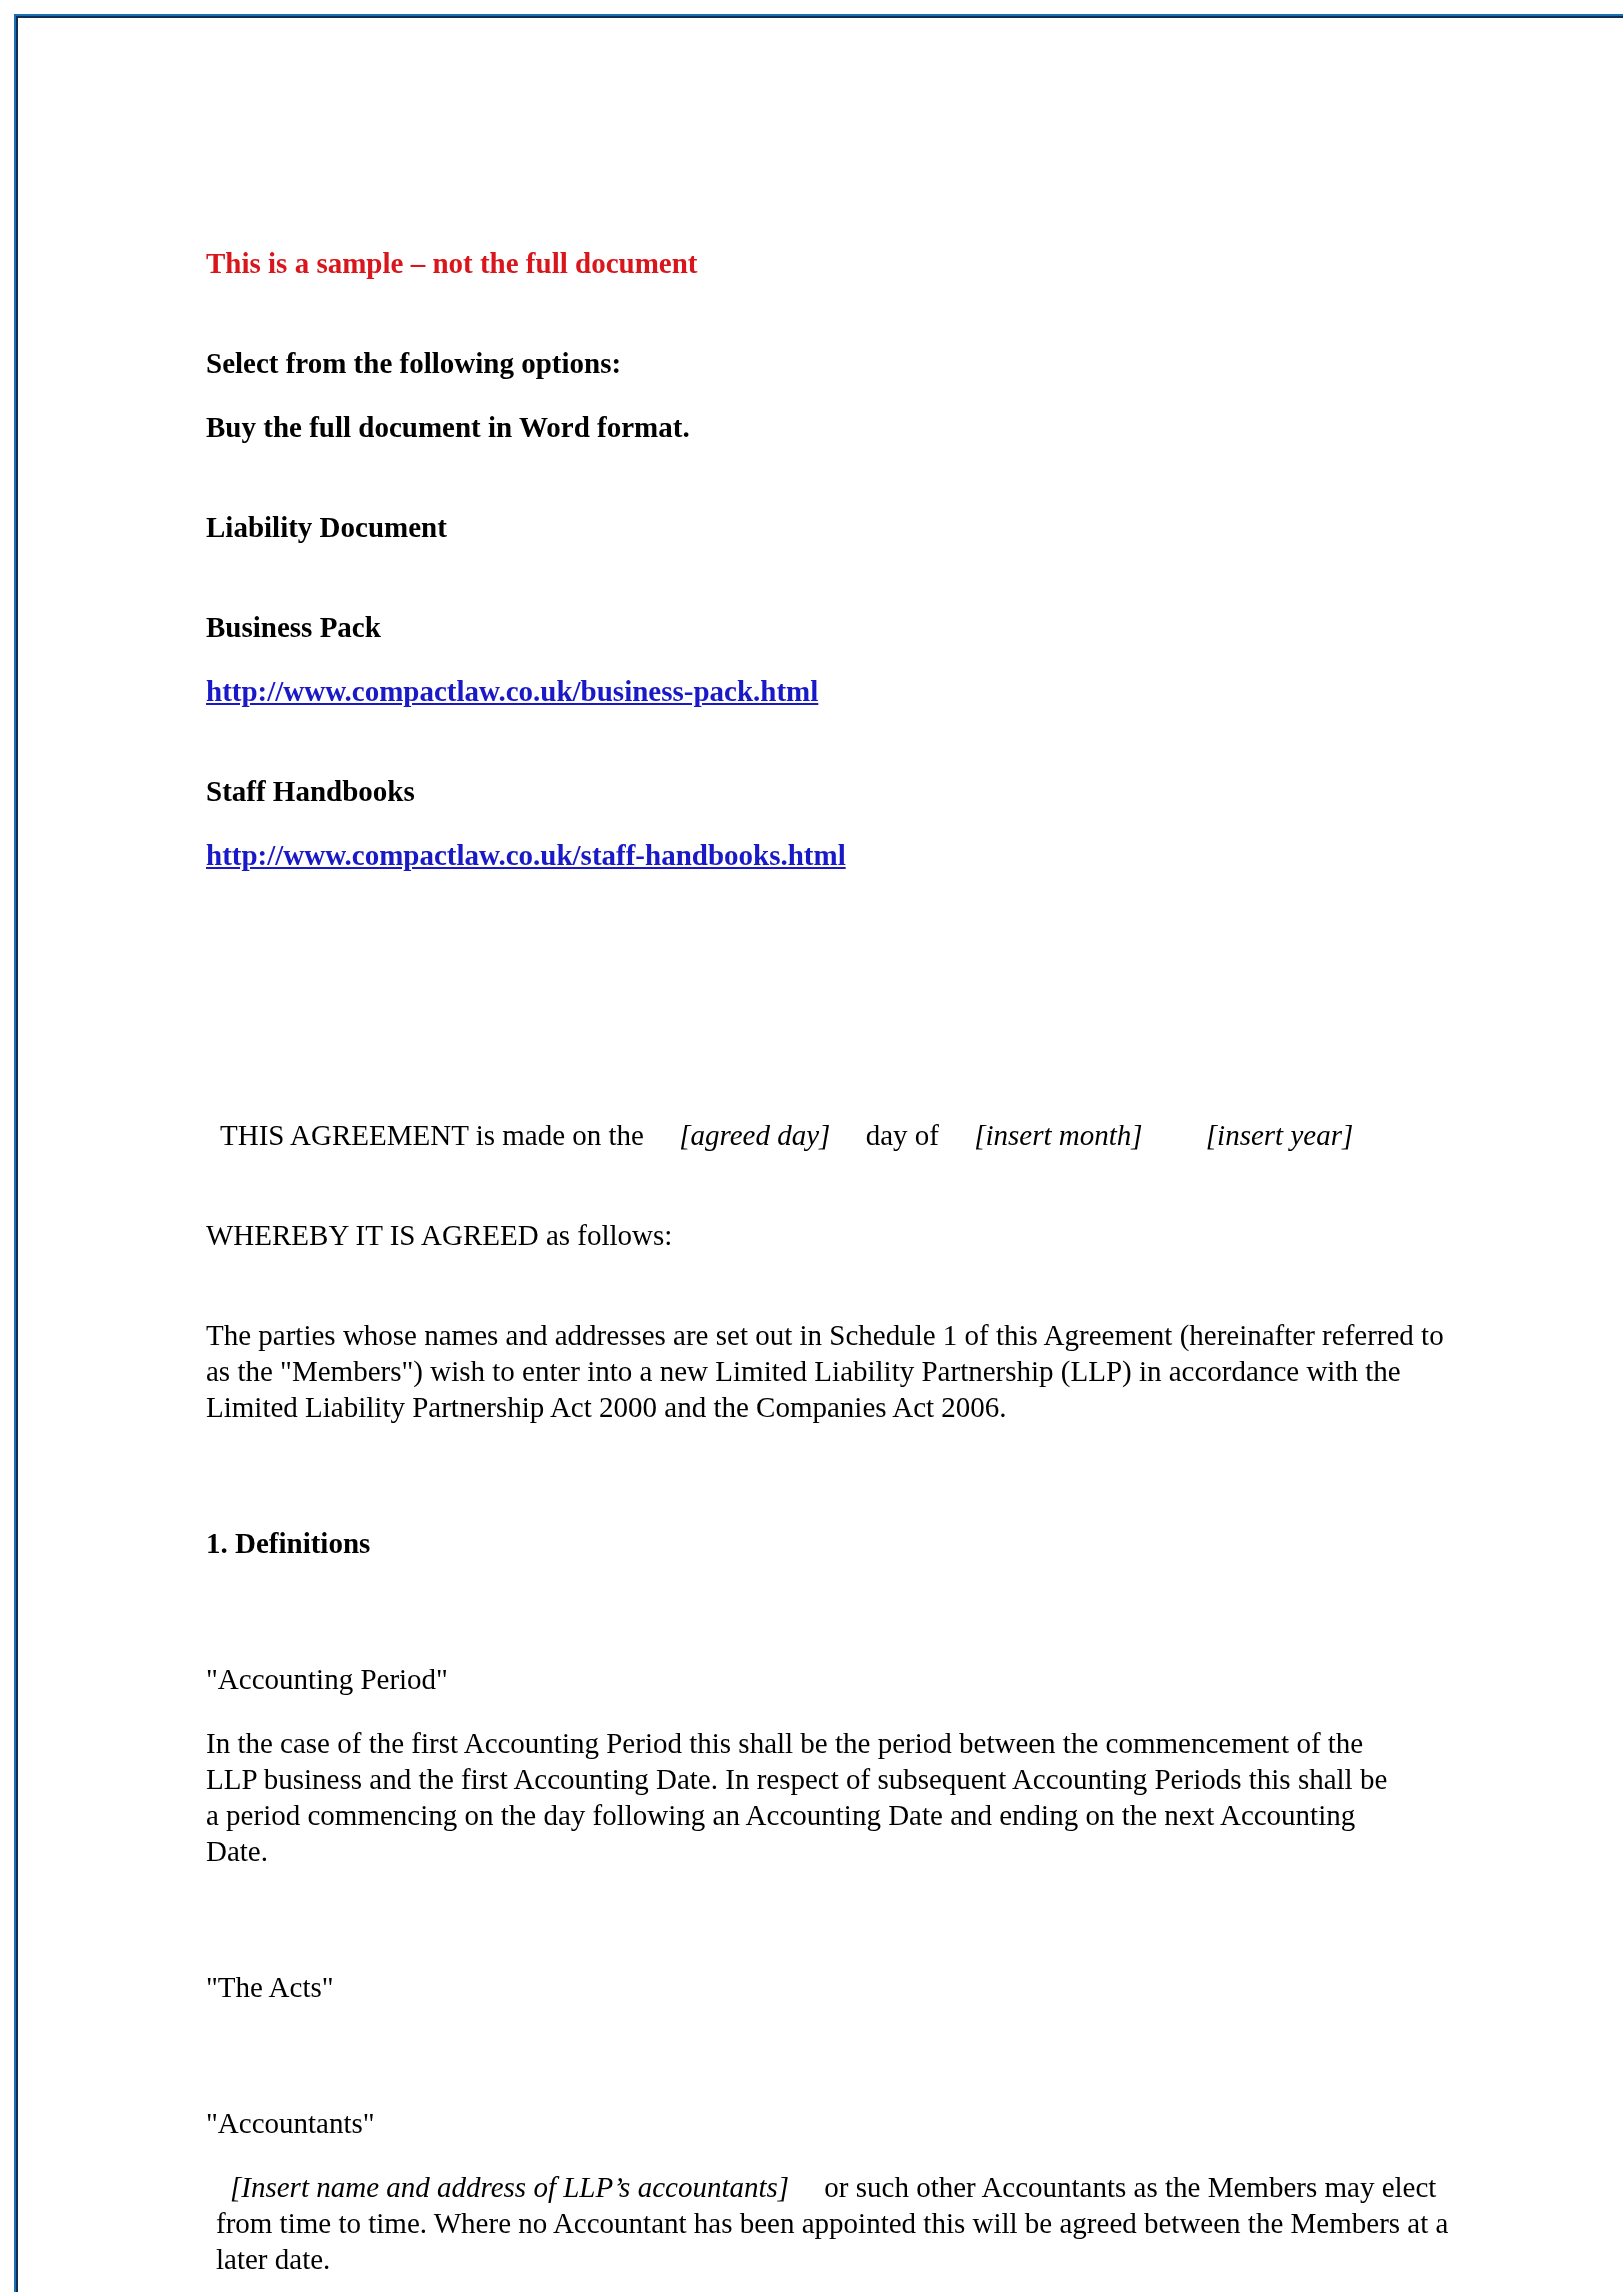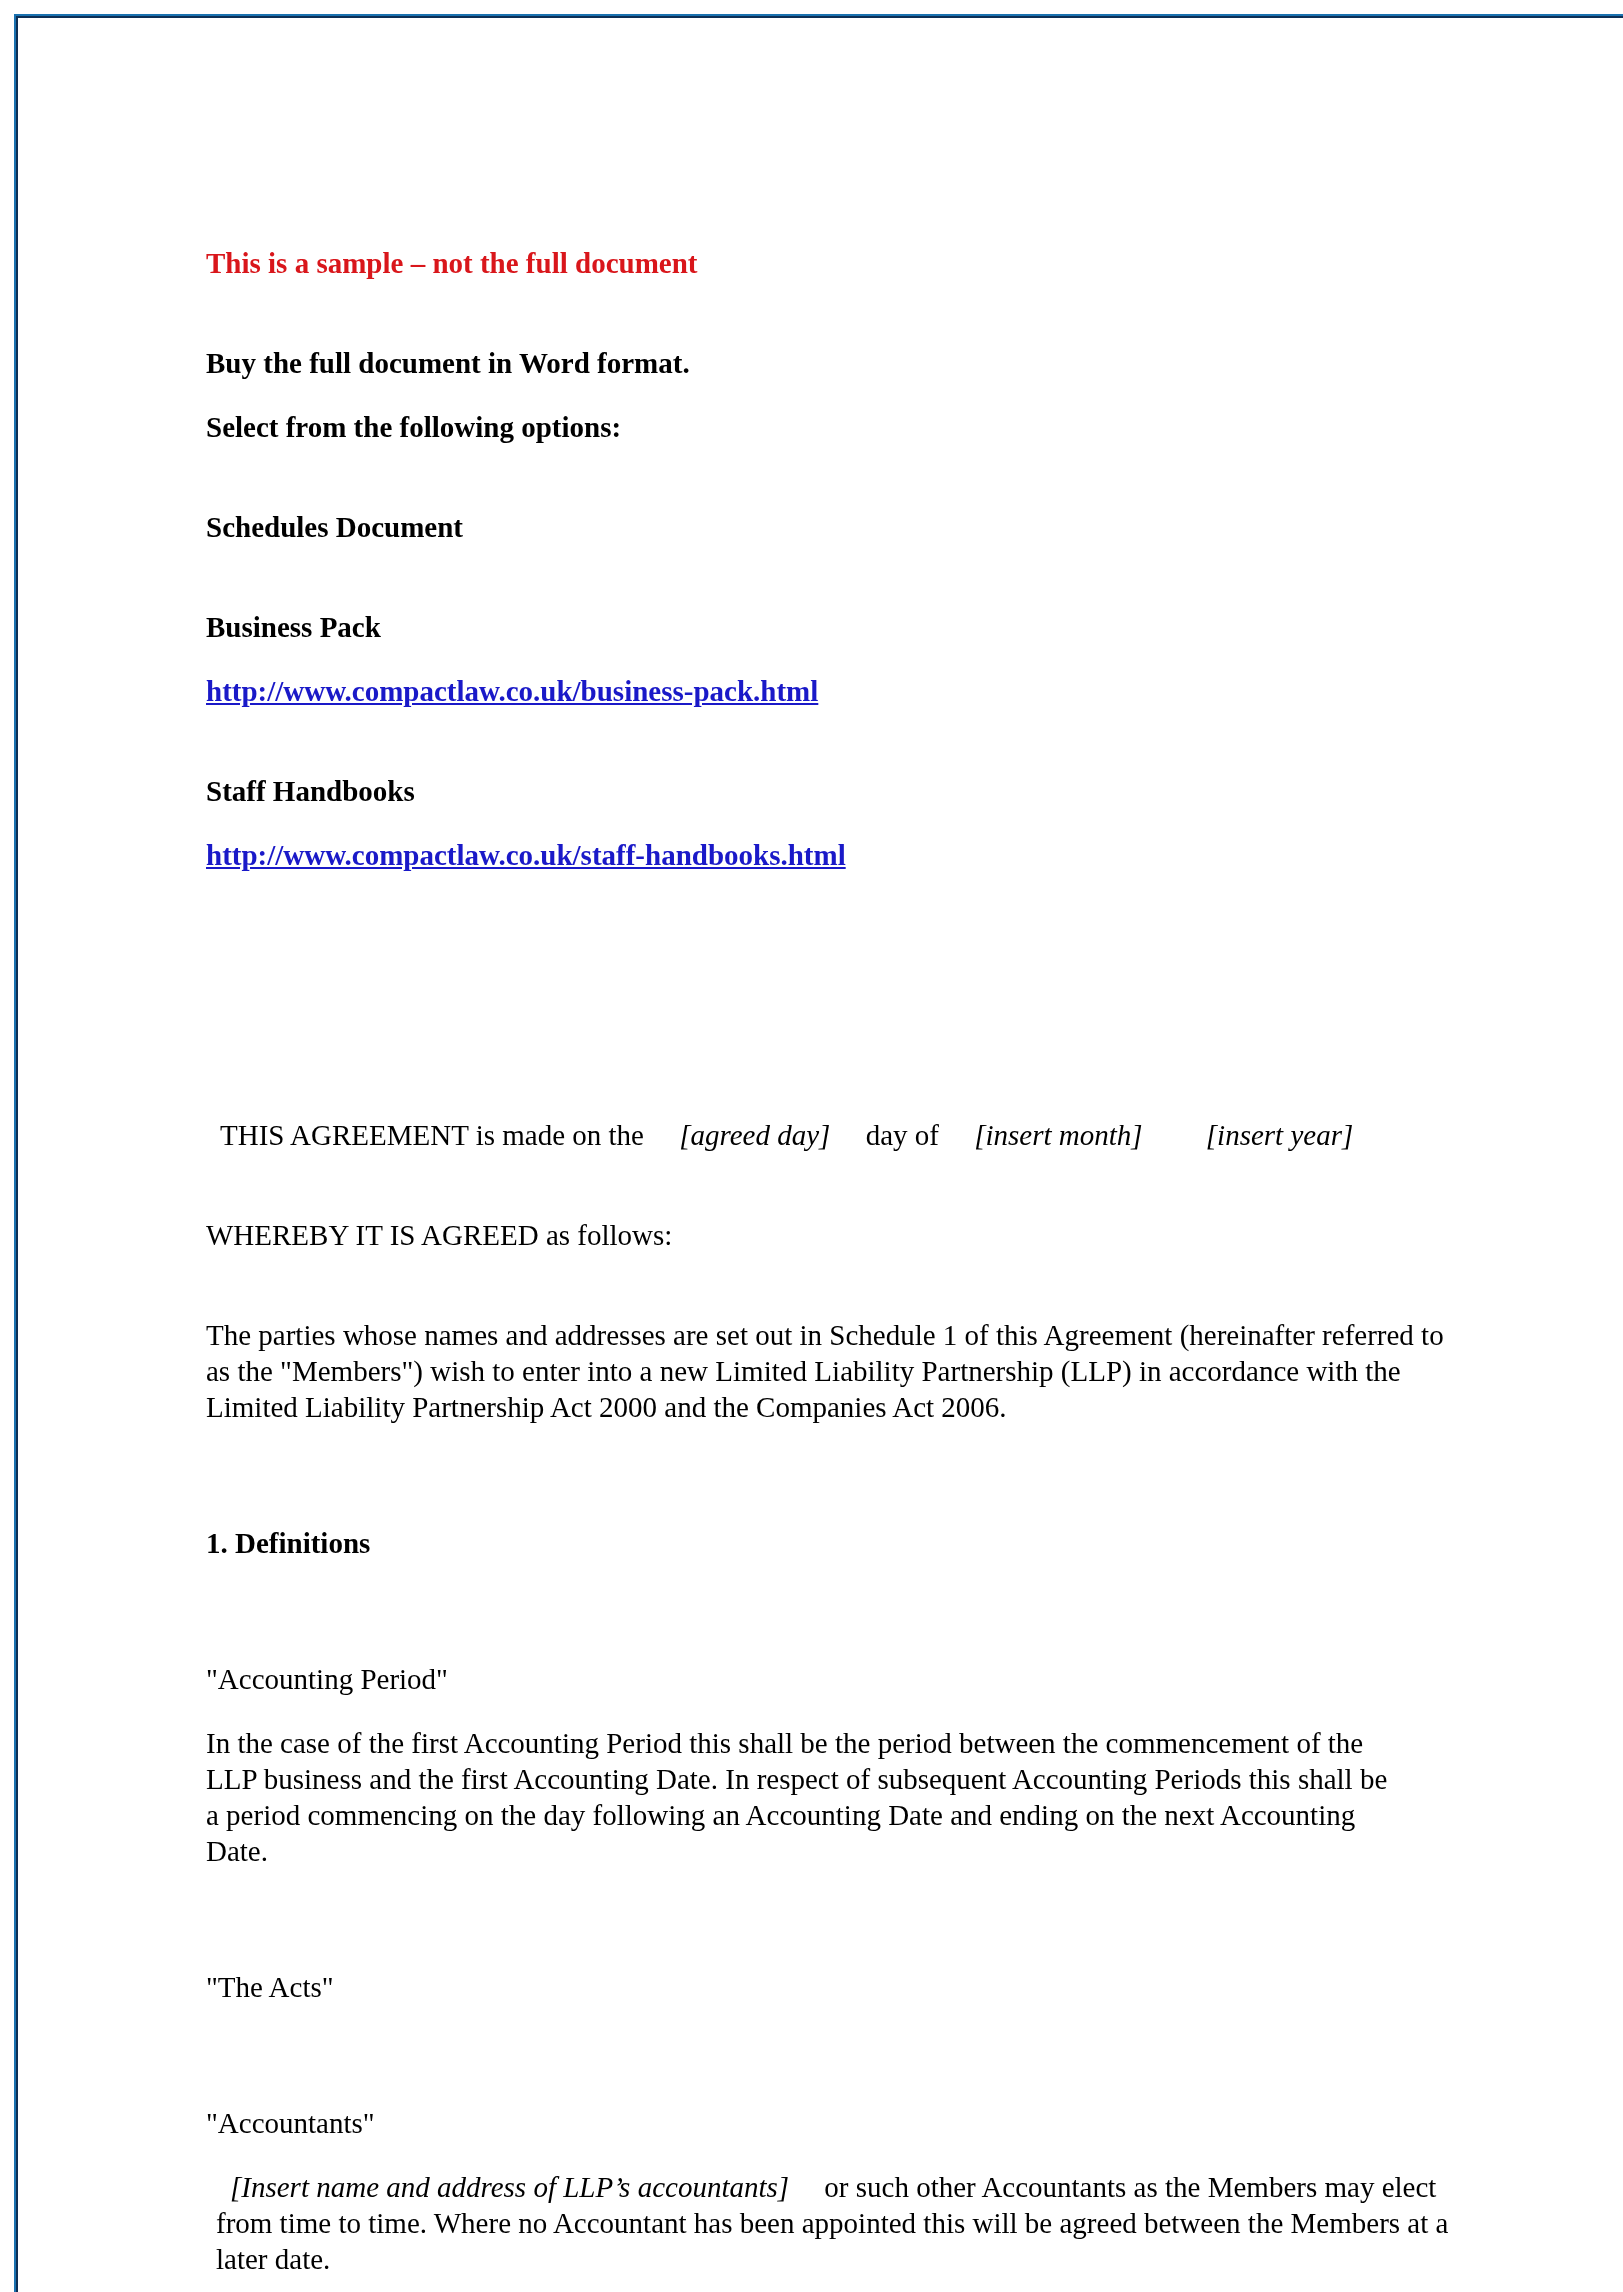--- a/index.html
+++ b/index.html
@@ -42,25 +42,25 @@
     p { margin: 0; }
   </style>
 </head>
 <body>
 
 <div class="frame">
   <div class="page">
 
     <p class="red">This is a sample – not the full document</p>
     <div class="gap1"></div>
+    <p class="bold">Select from the following options:</p>
     <p class="bold">Buy the full document in Word format.</p>
-    <p class="bold">Select from the following options:</p>
     <div class="gap1"></div>
 
-    <p class="bold">Schedules Document</p>
+    <p class="bold">Liability Document</p>
     <div class="gap1"></div>
 
     <p class="bold">Business Pack</p>
     <a class="link">http://www.compactlaw.co.uk/business-pack.html</a>
     <div class="gap1"></div>
 
     <p class="bold">Staff Handbooks</p>
     <a class="link">http://www.compactlaw.co.uk/staff-handbooks.html</a>
 
     <div class="gap3"></div>

